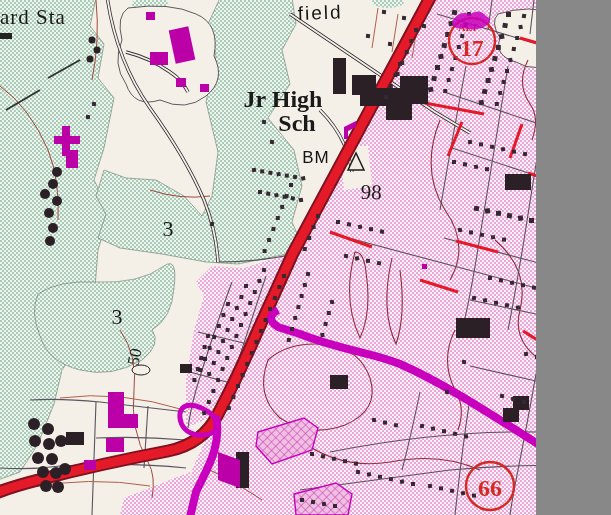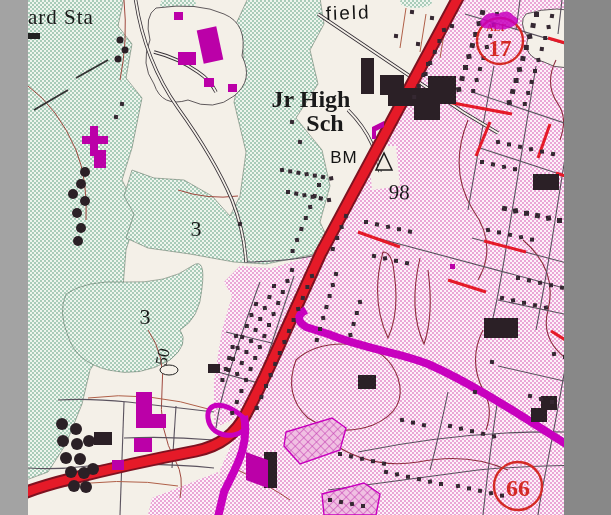--- a/index.html
+++ b/index.html
@@ -1,16 +1,16 @@
 <!DOCTYPE html>
 <html><head>
 <meta charset="utf-8">
 <style>
   html,body{margin:0;padding:0;background:#888;}
-  .stage{width:536px;height:515px;position:relative;overflow:hidden;background:#a3a3a3;padding-left:28px;}
+  .stage{width:536px;height:515px;position:relative;overflow:hidden;background:#a21caf;}
   svg{display:block;}
   text{user-select:none;}
   .lbl-serif{font-family:"Liberation Serif","DejaVu Serif",serif;fill:#1a1a1a;}
   .lbl-sans{font-family:"Liberation Sans","DejaVu Sans",sans-serif;fill:#141414;}
   .shield-txt{font-family:"Liberation Serif","DejaVu Serif",serif;fill:#d42a24;font-weight:bold;}
   .contour{stroke:#a0493f;stroke-width:1;fill:none;}
   .contour-dk{stroke:#8e3040;stroke-width:1.1;fill:none;}
   .street{stroke:#5a525e;stroke-width:1.1;fill:none;}
   .street-lt{stroke:#b06048;stroke-width:1;fill:none;}
   .redseg{stroke:#e51a28;stroke-width:3;fill:none;stroke-linecap:butt;}

